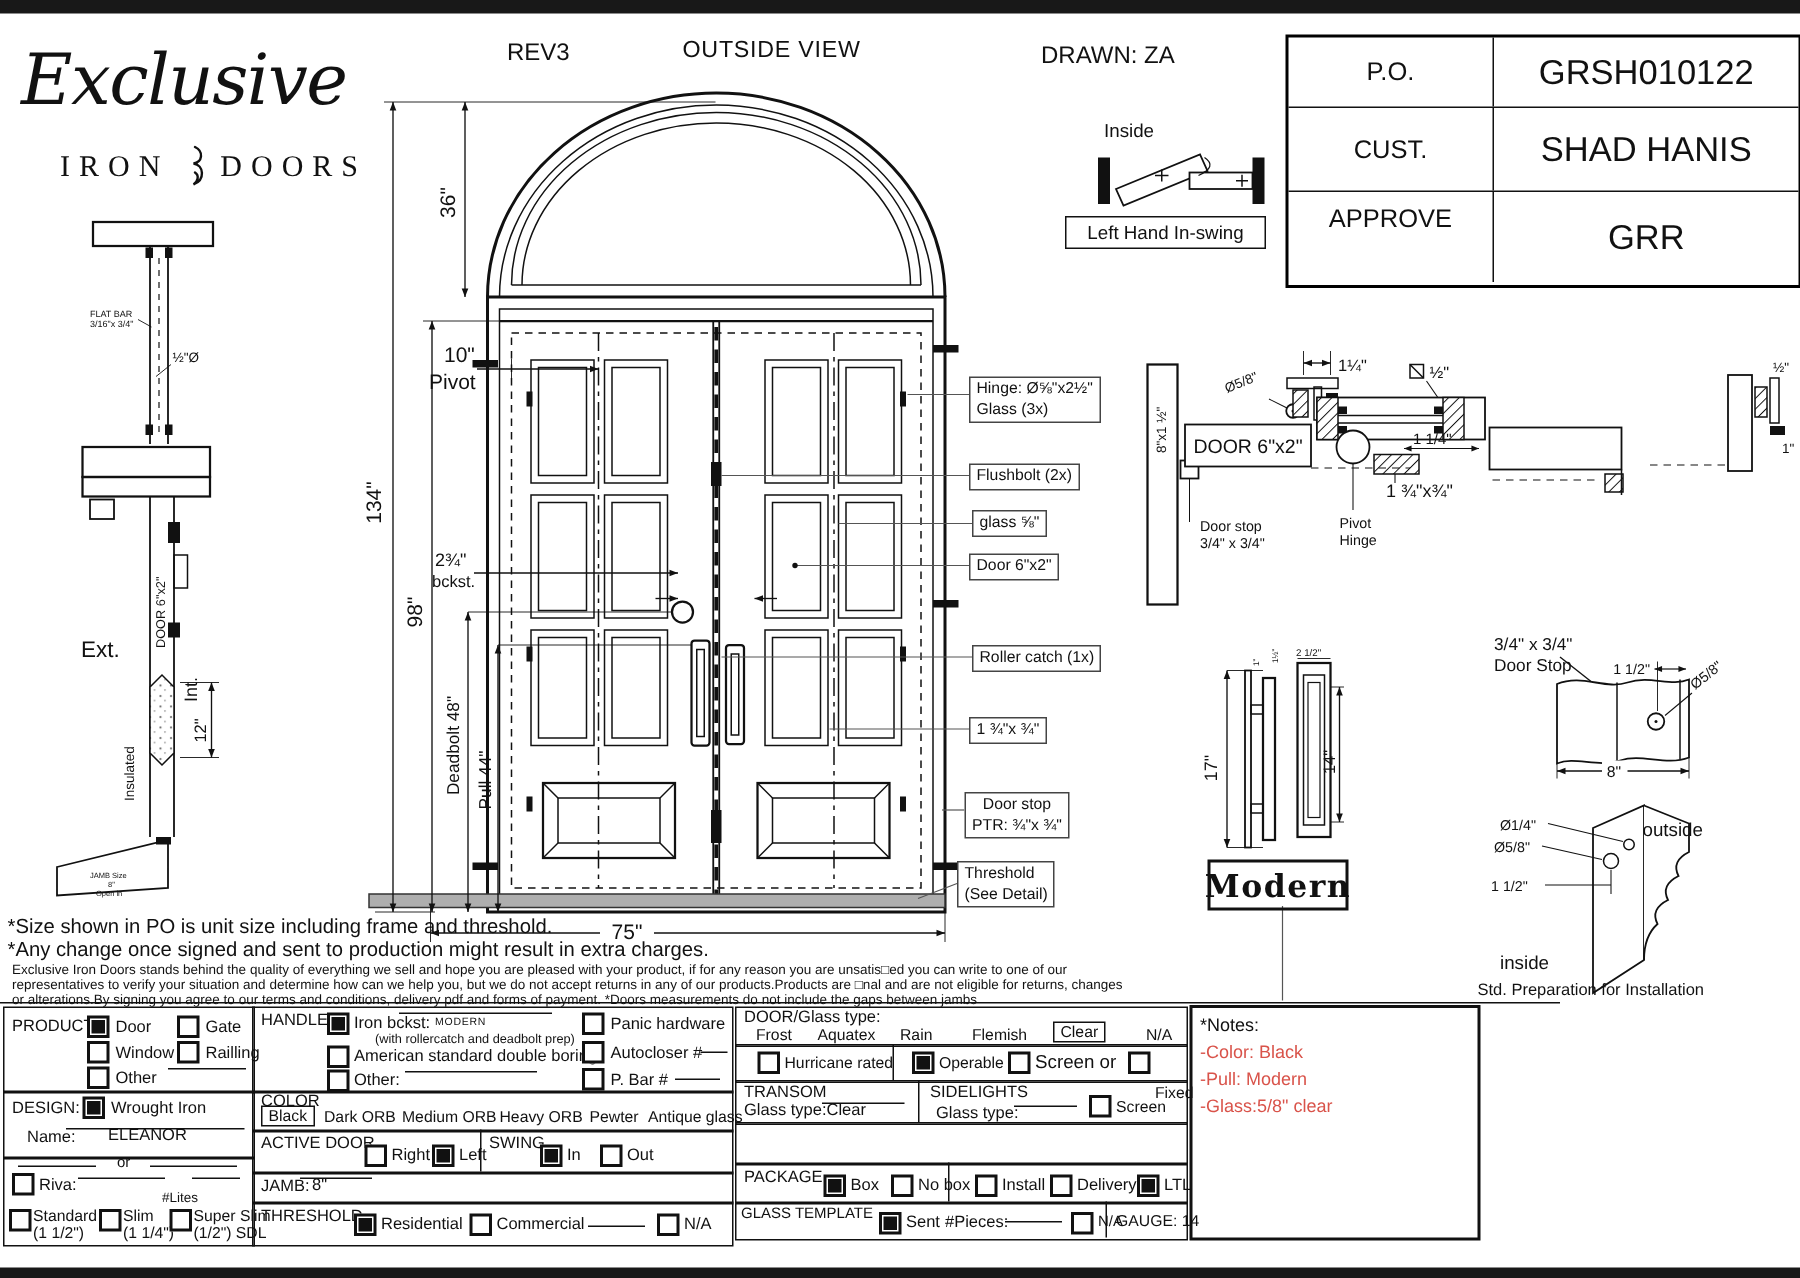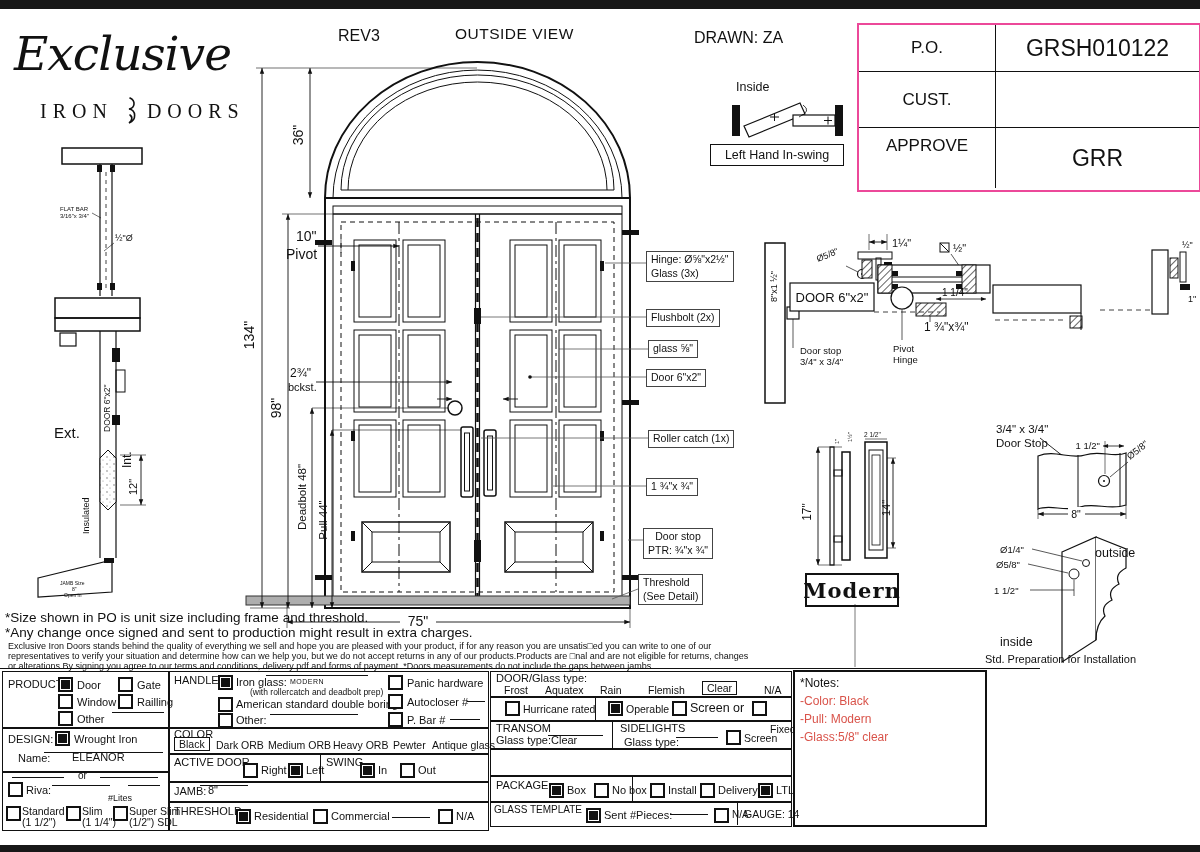--- a/index.html
+++ b/index.html
@@ -8,21 +8,21 @@
   .abs{position:absolute;}
   .lbl{position:absolute;white-space:nowrap;}
   svg text{font-family:"Liberation Sans",sans-serif;fill:#111;}
   .bar{position:absolute;left:0;width:1200px;background:#181818;}
   
   #logo-script{position:absolute;left:14px;top:26px;font-family:"DejaVu Serif",serif;
     font-style:italic;font-size:47px;letter-spacing:-1px;}
   #logo-sub{position:absolute;left:40px;top:96px;display:flex;align-items:center;gap:9px;
     font-family:"Liberation Serif",serif;font-size:20px;letter-spacing:6px;}
   
-  #ordtab{position:absolute;left:857px;top:23px;width:340px;height:165px;border:2px solid #ec4899;text-align:right;}
+  #ordtab{position:absolute;left:857px;top:23px;width:340px;height:165px;border:2px solid #000000;text-align:right;}
   .ordrow{display:flex;border-bottom:1.5px solid #111;}
   .ordrow:last-child{border-bottom:none;}
   .ordlab{width:136px;border-right:1.5px solid #111;display:flex;align-items:center;justify-content:center;font-size:17px;}
   .ordval{flex:1;display:flex;align-items:center;justify-content:center;font-size:23px;}
   
   .callout{position:absolute;border:1px solid #444;background:#fff;font-size:10.5px;
     line-height:1.3;padding:1px 4px;white-space:nowrap;}
   
   .fbox{position:absolute;border:1.5px solid #111;background:transparent;}
   .cb{position:absolute;width:11px;height:11px;border:2px solid #111;background:#fff;}
@@ -395,20 +395,21 @@
   <div class="lbl" style="left:455px;top:25px;font-size:15.5px;letter-spacing:0.5px;">OUTSIDE VIEW</div>
   <div class="lbl" style="left:694px;top:29px;font-size:16px;">DRAWN: ZA</div>
 
   <div id="ordtab">
     <div class="ordrow" style="height:46px;">
       <div class="ordlab">P.O.</div>
       <div class="ordval">GRSH010122</div>
     </div>
     <div class="ordrow" style="height:55px;">
       <div class="ordlab">CUST.</div>
+      <div class="ordval">SHAD HANIS</div>
     </div>
     <div class="ordrow" style="height:60px;">
       <div class="ordlab" style="align-items:flex-start;padding-top:8px;">APPROVE</div>
       <div class="ordval">GRR</div>
     </div>
   </div>
 
   <div class="lbl" style="left:736px;top:80px;font-size:12.5px;">Inside</div>
   <div id="swing-caption">Left Hand In-swing</div>
 
@@ -476,21 +477,21 @@
   <span class="cb" style="left:66px;top:806px;"></span>
   <div class="lbl" style="left:82px;top:805px;font-size:10.5px;">Slim</div>
   <div class="lbl" style="left:82px;top:816px;font-size:10.5px;">(1 1/4")</div>
   <span class="cb" style="left:113px;top:806px;"></span>
   <div class="lbl" style="left:129px;top:805px;font-size:10.5px;">Super Slim</div>
   <div class="lbl" style="left:129px;top:816px;font-size:10.5px;">(1/2") SDL</div>
 
   <div class="fbox" style="left:168px;top:671px;width:319px;height:56px;"></div>
   <div class="lbl" style="left:174px;top:674px;font-size:11px;">HANDLE</div>
   <span class="cb checked" style="left:218px;top:675px;"></span>
-  <div class="lbl" style="left:236px;top:676px;font-size:11px;">Iron glass:</div>
+  <div class="lbl" style="left:236px;top:676px;font-size:11px;">Iron bckst:</div>
   <div class="lbl" style="left:290px;top:678px;font-size:7px;letter-spacing:0.5px;">MODERN</div>
   <div class="uline" style="left:266px;top:675px;width:102px;"></div>
   <div class="lbl" style="left:236px;top:687px;font-size:8.5px;margin-left:14px;">(with rollercatch and deadbolt prep)</div>
   <span class="cb" style="left:218px;top:697px;"></span>
   <div class="lbl" style="left:236px;top:698px;font-size:11px;">American standard double boring</div>
   <span class="cb" style="left:218px;top:713px;"></span>
   <div class="lbl" style="left:236px;top:714px;font-size:11px;">Other:</div>
   <div class="uline" style="left:270px;top:714px;width:88px;"></div>
   <span class="cb" style="left:388px;top:675px;"></span>
   <div class="lbl" style="left:407px;top:677px;font-size:11px;">Panic hardware</div>

